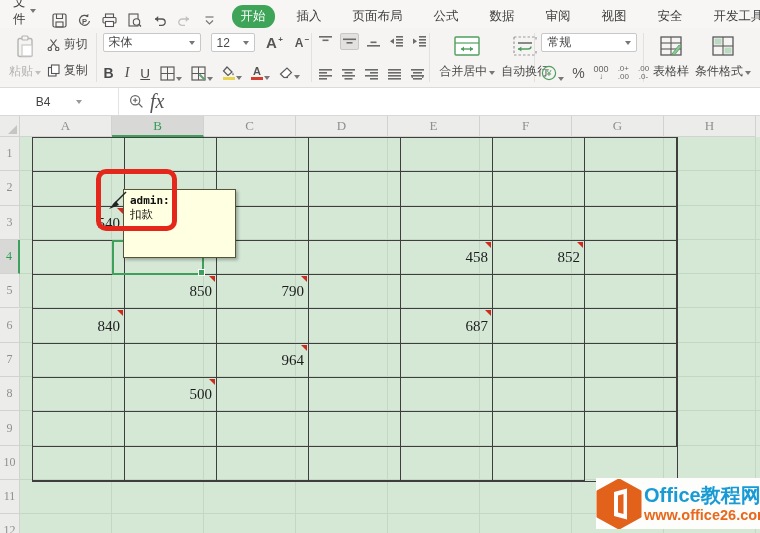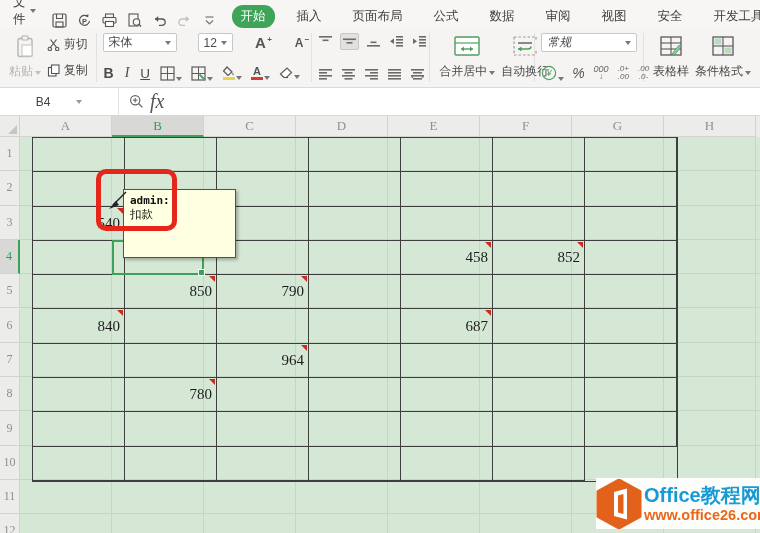--- a/index.html
+++ b/index.html
@@ -22,21 +22,21 @@
   .toolbar{position:absolute;left:0;top:28px;width:760px;height:60px;background:#f5f4f2;
            border-bottom:1px solid #dcdbd9;display:flex;box-sizing:border-box;font-size:12px;color:#4a4a4a;}
   .tgroup{display:flex;box-sizing:border-box;padding:5px 6px;position:relative;}
   .tgsep{width:1px;background:#e2e1df;margin:5px 0;}
   .bigbtn{display:flex;flex-direction:column;align-items:center;justify-content:space-between;padding:2px 3px;}
   .bigbtn .lbl{font-size:12px;white-space:nowrap;}
   .dim{color:#b5b4b2;}
   .stack{display:flex;flex-direction:column;justify-content:space-between;padding:3px 2px;}
   .srow{display:flex;align-items:center;gap:4px;white-space:nowrap;}
   .fontgrp{flex-direction:column;justify-content:space-between;}
-  .frow{display:flex;align-items:center;gap:21px;}
+  .frow{display:flex;align-items:center;gap:10px;}
   .combo{background:#fff;border:1px solid #c9c8c6;height:19px;display:flex;align-items:center;
          justify-content:space-between;padding:0 5px;box-sizing:border-box;border-radius:2px;}
   .fmt-iconbtn{display:inline-flex;align-items:flex-end;gap:1px;}
   .bld{font-weight:bold;font-size:14px;}
   .ita{font-style:italic;font-family:"Liberation Serif",serif;font-size:14px;}
   .und{text-decoration:underline;font-size:13.5px;}
   .icn{display:inline-flex;align-items:center;justify-content:center;}
   .iconbtn{display:inline-flex;align-items:center;justify-content:center;padding:1px;}
   .iconbtn.active{background:#e2e1df;border:1px solid #c8c7c5;border-radius:2px;}
   .abc{position:relative;font-size:13px;font-weight:bold;color:#555;line-height:12px;}
@@ -395,21 +395,21 @@
             <line x1="6" y1="8" x2="20" y2="8" stroke="#5a5a5a" stroke-width="1.4"></line>
             <path d="M6 14 h10 q3 0 3 -2.5" fill="none" stroke="#4f9e5f" stroke-width="1.4"></path>
             <path d="M6 14 l3.4 -2.6 v5.2 Z" fill="#4f9e5f"></path>
           </svg>
       </span>
       <span class="lbl2">自动换行</span>
     </div>
   </div>
   <div class="tgsep"></div>
 
-  <div class="tgroup fontgrp" style="width:108px;font-style:italic;">
+  <div class="tgroup fontgrp" style="width:108px;">
     <span class="combo" style="width:96px;">
       <span>常规</span>
       <span class="caret"></span>
     </span>
     <div class="frow" style="gap:7px;">
       <span class="fmt-iconbtn">
         <span class="icn">
           <svg width="16" height="16" viewBox="0 0 16 16">
               <circle cx="8" cy="8" r="6.6" fill="none" stroke="#4f9e5f" stroke-width="1.2"></circle>
               <text x="8" y="11" font-size="9" text-anchor="middle" fill="#4f9e5f" font-family="sans-serif">¥</text>
@@ -576,21 +576,21 @@
       <div class="cell">
         <span>964</span>
         <span class="tri"></span>
       </div>
       <div class="cell"></div>
       <div class="cell"></div>
       <div class="cell"></div>
       <div class="cell"></div>
       <div class="cell"></div>
       <div class="cell">
-        <span>780</span>
+        <span>500</span>
         <span class="tri"></span>
       </div>
       <div class="cell"></div>
       <div class="cell"></div>
       <div class="cell"></div>
       <div class="cell"></div>
       <div class="cell"></div>
       <div class="cell"></div>
       <div class="cell"></div>
       <div class="cell"></div>

